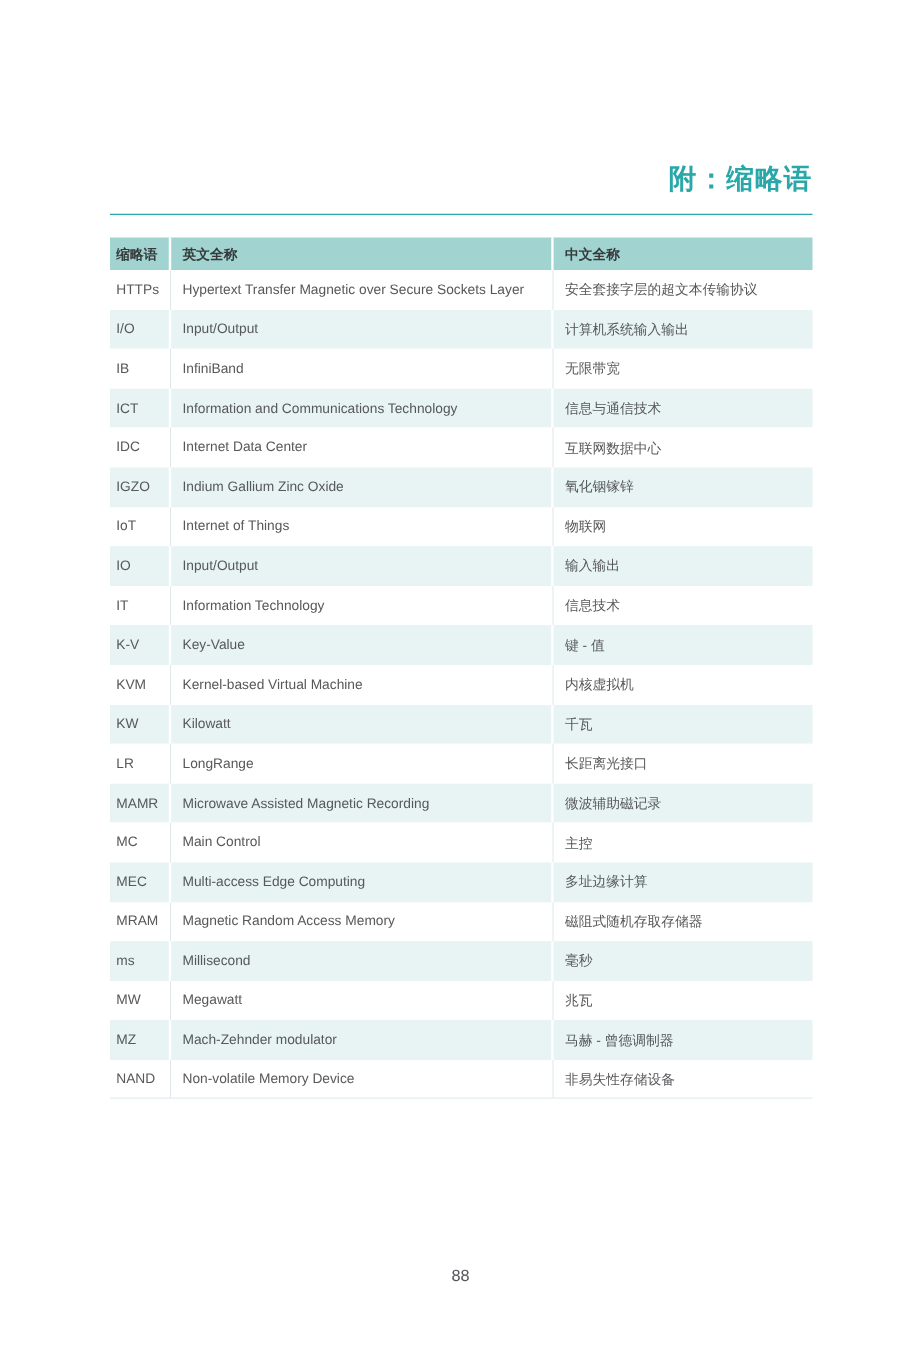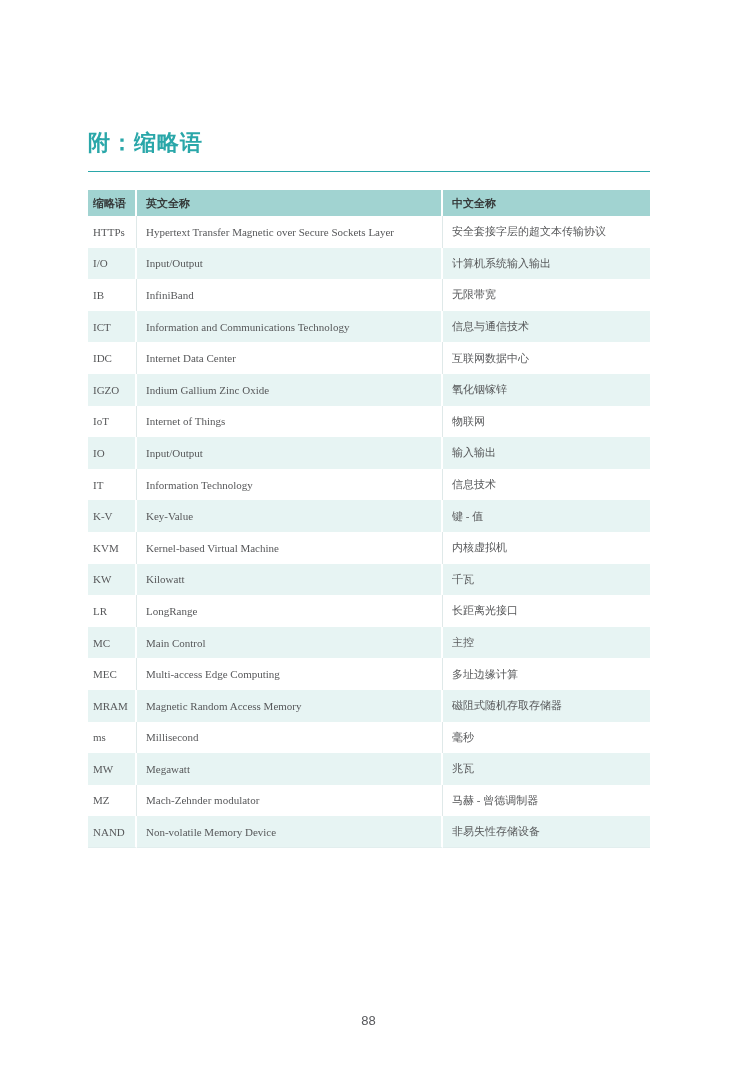--- a/index.html
+++ b/index.html
@@ -14,20 +14,21 @@
     background: #ffffff;
     overflow: hidden;
     font-family: "Liberation Sans", "DejaVu Sans", sans-serif;
   }
   .page-title {
     position: absolute;
     top: 129px;
     left: 88px;
     width: 562px;
     margin: 0;
+    text-align: right;
     font-size: 22px;
     line-height: 28px;
     font-weight: bold;
     color: #2AA7A9;
     letter-spacing: 1px;
   }
   .title-divider {
     position: absolute;
     top: 171px;
     left: 88px;
@@ -36,21 +37,20 @@
     border-top: 1.5px solid #2AA7A9;
   }
   table.abbr-table {
     position: absolute;
     top: 190px;
     left: 88px;
     width: 562px;
     border-collapse: separate;
     border-spacing: 0;
     table-layout: fixed;
-    font-family: Liberation Serif, serif;
   }
   table.abbr-table col.c1 { width: 49px; }
   table.abbr-table col.c2 { width: 306px; }
   table.abbr-table col.c3 { width: 207px; }
   table.abbr-table th {
     box-sizing: border-box;
     height: 26px;
     background: #A1D3D1;
     font-size: 11px;
     font-weight: bold;
@@ -171,20 +171,25 @@
     <td>KW</td>
     <td>Kilowatt</td>
     <td>千瓦</td>
   </tr>
         <tr>
     <td>LR</td>
     <td>LongRange</td>
     <td>长距离光接口</td>
   </tr>
         <tr>
+    <td>MAMR</td>
+    <td>Microwave Assisted Magnetic Recording</td>
+    <td>微波辅助磁记录</td>
+  </tr>
+        <tr>
     <td>MC</td>
     <td>Main Control</td>
     <td>主控</td>
   </tr>
         <tr>
     <td>MEC</td>
     <td>Multi-access Edge Computing</td>
     <td>多址边缘计算</td>
   </tr>
         <tr>

